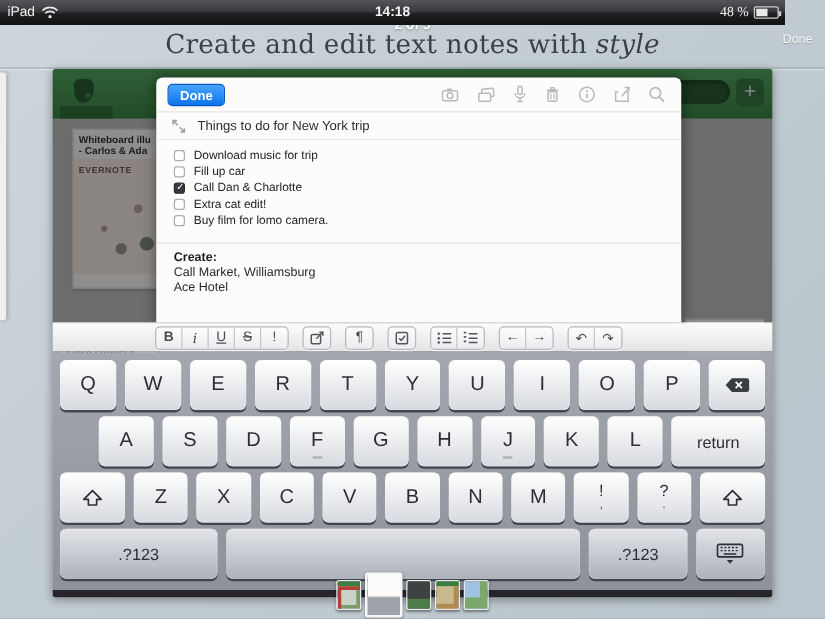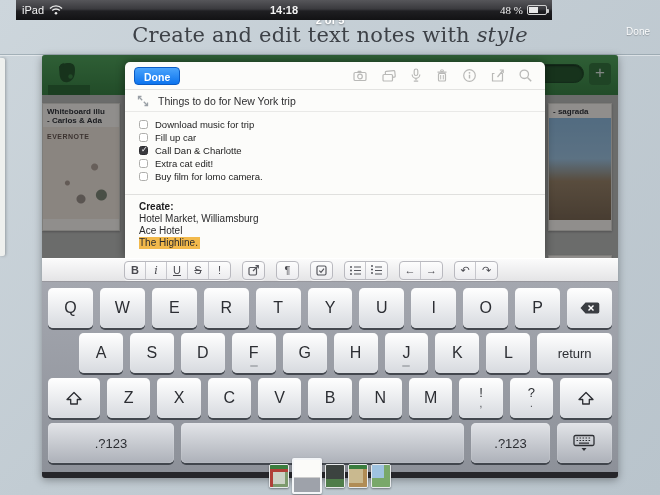--- a/index.html
+++ b/index.html
@@ -1,21 +1,21 @@
 <!DOCTYPE html>
 <html><head>
 <meta charset="utf-8">
 <style>
   * { margin:0; padding:0; box-sizing:border-box; }
   body { font-family:"Liberation Sans", sans-serif; background:#9aa5ad; }
   .screen { position:relative; width:660px; height:495px; overflow:hidden;
             background:linear-gradient(135deg,#cdd6dc 0%,#c2ccd3 45%,#b9c4cc 100%); }
 
   
-  .statusbar { position:absolute; top:0; left:16px; width:536px; height:20px;
+  .statusbar { position:absolute; top:0; left:0; width:628px; height:20px;
     background:linear-gradient(#56565a 0%,#3a3a3e 45%,#1f1f22 55%,#121214 100%);
     color:#f2f2f2; font-size:11px; display:flex; align-items:center; z-index:50; }
   .sb-left { position:absolute; left:6px; display:flex; align-items:center; gap:5px; }
   .sb-time { position:absolute; left:0; right:0; text-align:center; font-weight:bold; }
   .sb-right { position:absolute; right:5px; display:flex; align-items:center; gap:4px;font-family:Liberation Serif, serif; }
   .batt { width:20px; height:10px; border:1px solid #cfcfcf; border-radius:2px; position:relative; }
   .batt::after { content:""; position:absolute; right:-3px; top:2.5px; width:2px; height:4px; background:#cfcfcf; border-radius:0 1px 1px 0; }
   .batt i { position:absolute; left:1px; top:1px; bottom:1px; width:48%; background:#e8e8e8; display:block; }
 
   
@@ -39,21 +39,21 @@
   .ev-tab { position:absolute; left:6px; top:30px; width:42px; height:14px; background:#235c29; border-radius:0 0 4px 4px; }
   .ev-search { position:absolute; right:34px; top:9px; width:108px; height:19px; border-radius:10px;
     background:#1d4a21; border:1px solid #173d1b; box-shadow:inset 0 1px 2px rgba(0,0,0,.5); }
   .ev-add { position:absolute; right:7px; top:8px; width:22px; height:22px; border-radius:4px;
     background:#2a6630; color:#cdd6cd; font-size:17px; line-height:20px; text-align:center; }
 
   .notes-area { position:absolute; top:40px; left:0; width:100%; height:163px; background:#a9a8a4; z-index:1; }
   .note-card { position:absolute; background:#e6e2db; border:1px solid #c9c5bd; box-shadow:0 1px 2px rgba(0,0,0,.25); overflow:hidden; }
   .note-card .nc-title { font-size:8px; font-weight:bold; color:#26262a; padding:3px 4px 2px; line-height:9px; }
   .nc-img { width:100%; }
-  .card-wb { left:0; top:8px; width:78px; height:128px; }
+  .card-wb { left:16px; top:8px; width:78px; height:128px; }
   .wb-doodle { height:92px; background:#ddd2c6; position:relative; }
   .wb-doodle span { position:absolute; top:6px; left:4px; font-size:7px; font-weight:bold; color:#5a4a42; letter-spacing:.5px; }
   .wb-scribble { position:absolute; inset:8px 4px 4px;
      background:
        radial-gradient(circle at 30% 60%, rgba(90,70,60,.5) 2px, transparent 3px),
        radial-gradient(circle at 70% 40%, rgba(90,70,60,.45) 3px, transparent 4px),
        radial-gradient(circle at 50% 80%, rgba(60,50,45,.5) 4px, transparent 5px),
        radial-gradient(circle at 80% 75%, rgba(40,60,40,.6) 5px, transparent 6px);
   }
   .card-straw { left:6px; top:168px; width:78px; height:40px; }
@@ -189,24 +189,20 @@
         <div class="nc-img wb-doodle">
           <span>EVERNOTE</span>
           <i class="wb-scribble"></i>
         </div>
       </div>
       <div class="note-card card-straw">
         <div class="nc-title"><span>Strawberries fr</span><br>
         <span>Plaza Farmers</span></div>
         <div class="nc-img straw-img"></div>
       </div>
-      <div class="note-card card-sagrada">
-        <div class="nc-title"><span>- sagrada</span></div>
-        <div class="nc-img sag-img"></div>
-      </div>
       <div class="note-card card-medetails">
         <div class="nc-title"><span>me details</span></div>
         <div class="nc-img med-img"></div>
       </div>
     </div>
 
     <div class="dim"></div>
 
     <div class="modal">
       <div class="m-header">
@@ -281,23 +277,22 @@
         <div class="chk-row">
           <span class="chk-box"></span>
           <span class="chk-label">Buy film for lomo camera.</span>
         </div>
       </div>
 
       <div class="m-rule"></div>
 
       <div class="places">
         <div class="places-head">Create:</div>
-        <div class="place-line"><span>Hotel Market, Williamsburg</span></div>
+        <div class="place-line"><span>Call Market, Williamsburg</span></div>
         <div class="place-line"><span>Ace Hotel</span></div>
-        <div class="place-line"><span class="hl">The Highline.</span></div>
       </div>
     </div>
 
     <div class="fmt-bar">
       <div class="fmt-group">
         <div class="fmt-btn fb-b">B</div>
         <div class="fmt-btn fb-i">i</div>
         <div class="fmt-btn fb-u">U</div>
         <div class="fmt-btn fb-s">S</div>
         <div class="fmt-btn">!</div>

